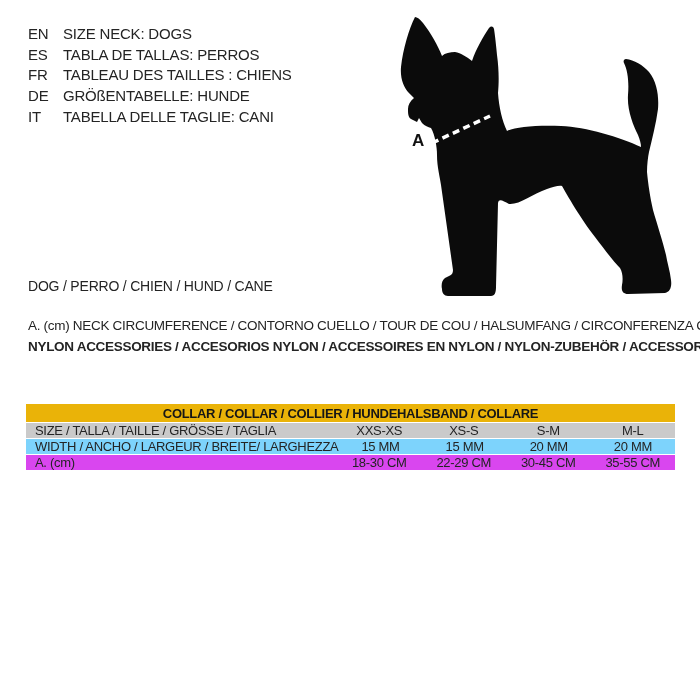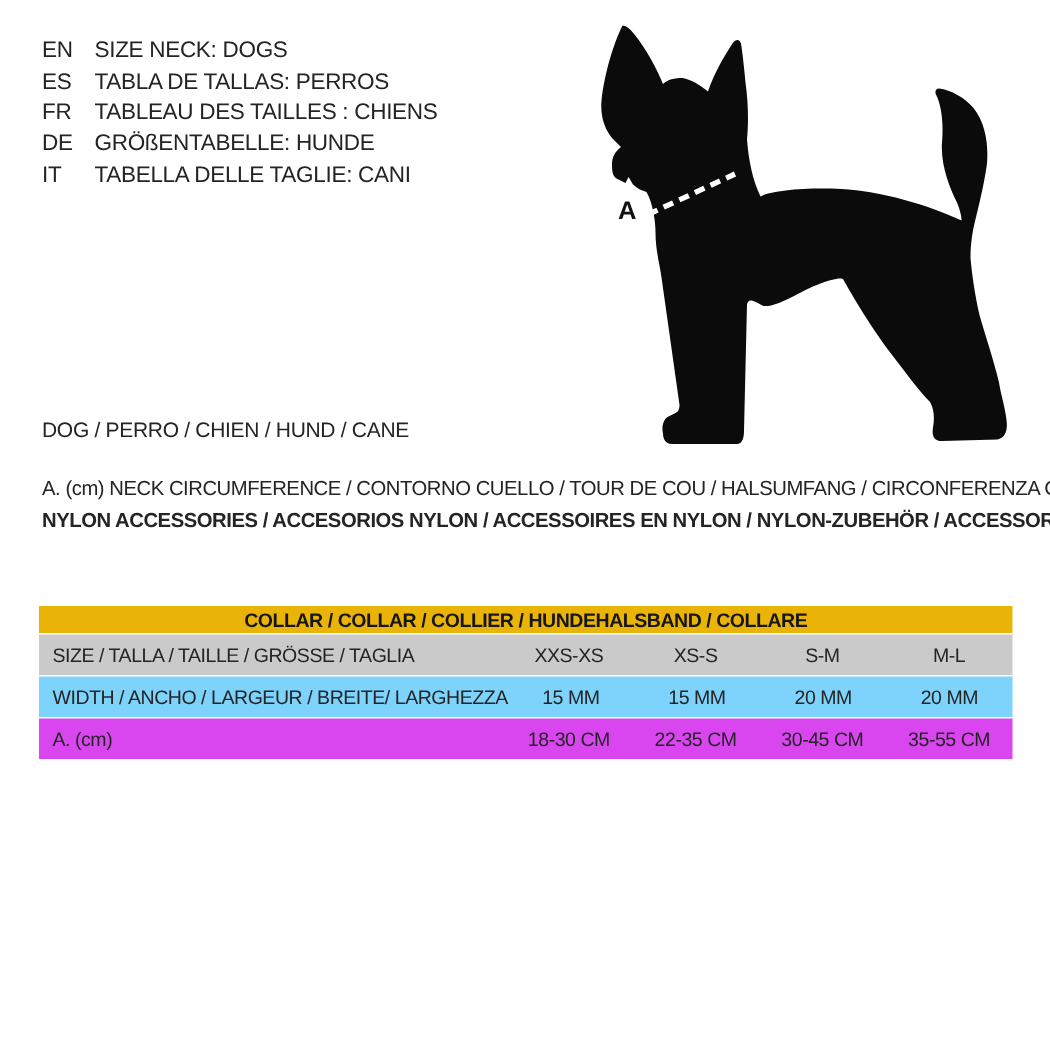--- a/index.html
+++ b/index.html
@@ -84,21 +84,21 @@
     display: flex;
     align-items: center;
     justify-content: center;
     font-size: 13px;
     font-weight: bold;
     letter-spacing: -0.3px;
     color: #161616;
   }
   .t-row {
     display: flex;
-    height: 28px;
+    height: 16px;
     align-items: stretch;
     border-top: 1px solid #ffffff;
   }
   .t-label {
     flex: 0 0 311px;
     display: flex;
     align-items: center;
     padding-left: 9px;
     font-size: 13px;
     letter-spacing: -0.3px;
@@ -219,17 +219,17 @@
     <div class="t-label">WIDTH / ANCHO / LARGEUR / BREITE/ LARGHEZZA</div>
     <div class="t-cell">15 MM</div>
     <div class="t-cell">15 MM</div>
     <div class="t-cell">20 MM</div>
     <div class="t-cell">20 MM</div>
   </div>
 
   <div class="t-row" style="background: #d946ef;">
     <div class="t-label">A. (cm)</div>
     <div class="t-cell">18-30 CM</div>
-    <div class="t-cell">22-35 CM</div>
+    <div class="t-cell">22-29 CM</div>
     <div class="t-cell">30-45 CM</div>
     <div class="t-cell">35-55 CM</div>
   </div>
 </div>
 
 </body></html>

